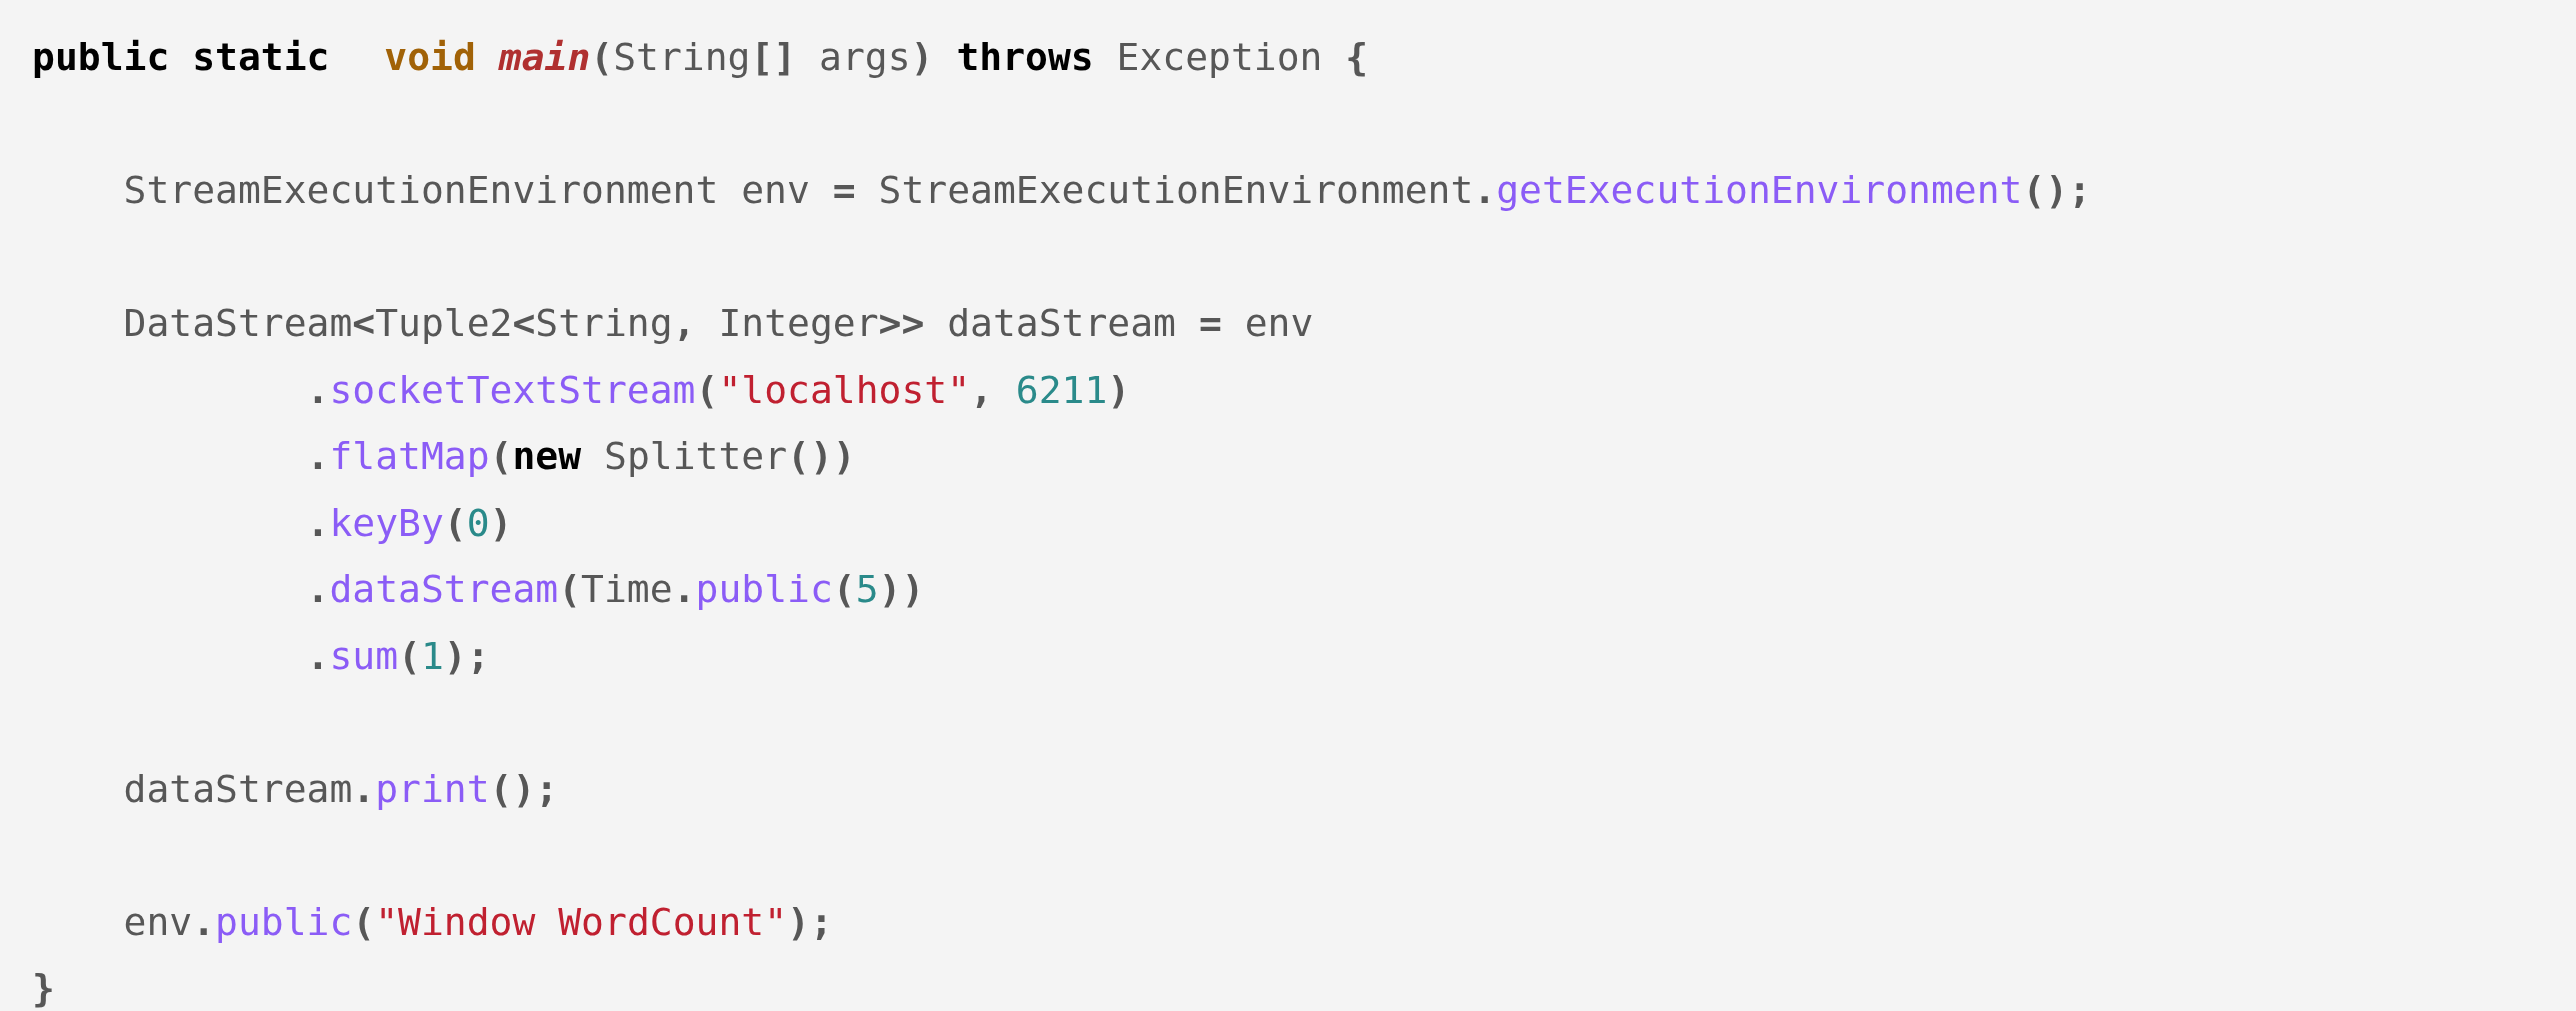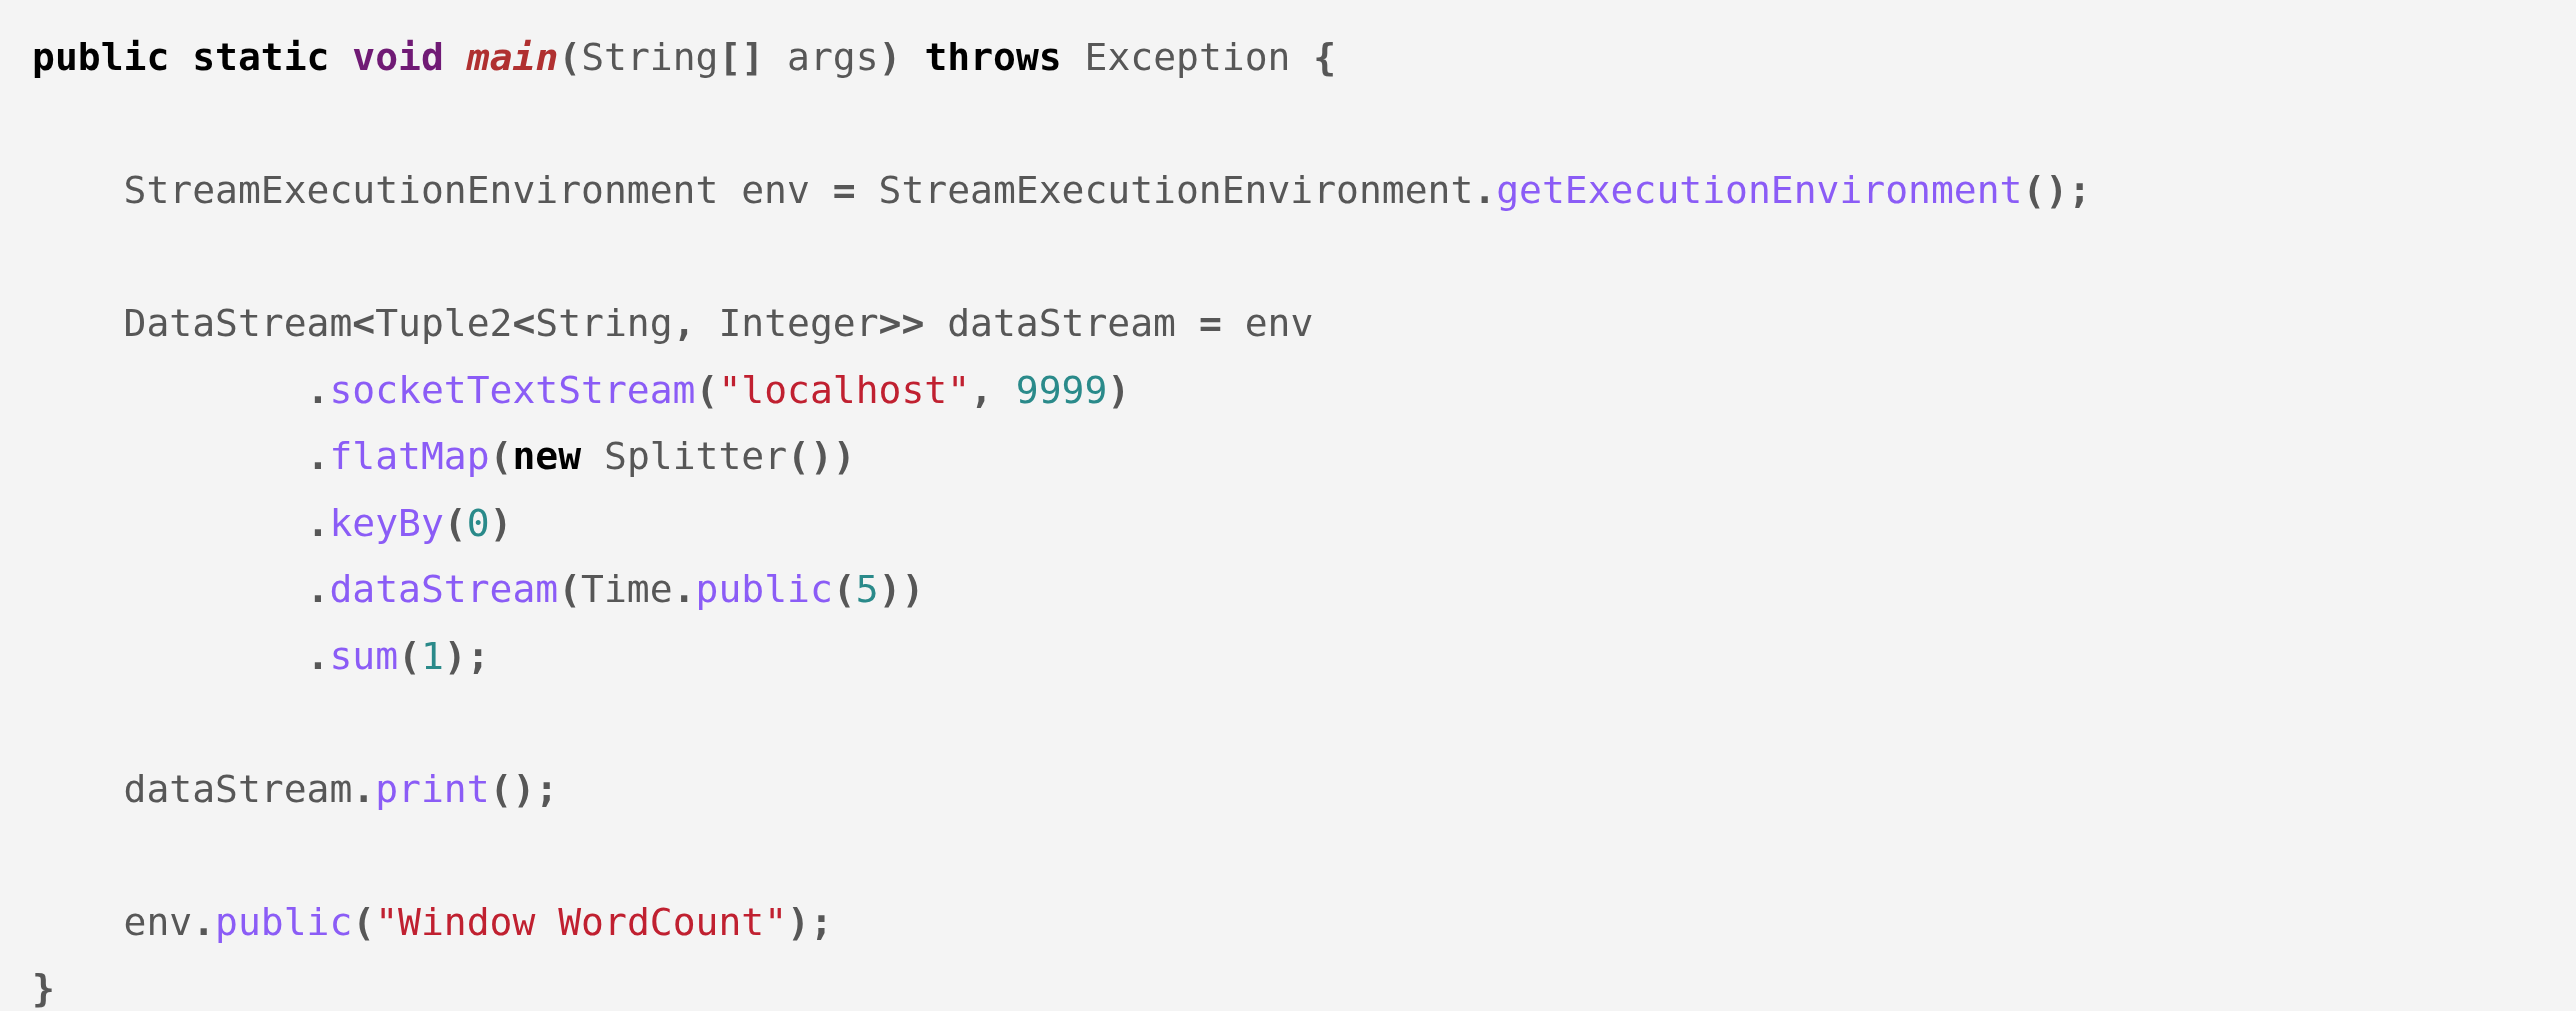--- a/index.html
+++ b/index.html
@@ -14,37 +14,37 @@
     padding: 24px 32px;
     font-family: "DejaVu Sans Mono", "Liberation Mono", Menlo, Consolas, monospace;
     font-size: 38px;
     line-height: 1.75;
     white-space: pre;
     color: #575757;
     background: #f4f4f4;
     font-weight: 500;
   }
   .kw     { color: #000000; font-weight: 700; }          
-  .kwtype { color: #701a75; font-weight: 700; }          
+  .kwtype { color: #a16207; font-weight: 700; margin-left: 32px; }          
   .fname  { color: #b03030; font-weight: 700; font-style: italic; }          
   .id     { color: #575757; }                             
   .method { color: #8b5cf6; }                             
   .str    { color: #c02030; }                             
   .num    { color: #2a8a8a; }                             
   .punc   { color: #575757; font-weight: 700; }          
 </style>
 </head>
 <body>
 
 <pre class="code"><code id="code-target"><span class="kw">public</span><span class="id"> </span><span class="kw">static</span><span class="id"> </span><span class="kwtype">void</span><span class="id"> </span><span class="fname">main</span><span class="punc">(</span><span class="id">String</span><span class="punc">[] </span><span class="id">args</span><span class="punc">)</span><span class="id"> </span><span class="kw">throws</span><span class="id"> Exception </span><span class="punc">{</span><span class="id">
 
     StreamExecutionEnvironment env </span><span class="punc">=</span><span class="id"> StreamExecutionEnvironment</span><span class="punc">.</span><span class="method">getExecutionEnvironment</span><span class="punc">();</span><span class="id">
 
     DataStream</span><span class="punc">&lt;</span><span class="id">Tuple2</span><span class="punc">&lt;</span><span class="id">String</span><span class="punc">,</span><span class="id"> Integer</span><span class="punc">&gt;&gt;</span><span class="id"> dataStream </span><span class="punc">=</span><span class="id"> env
-            </span><span class="punc">.</span><span class="method">socketTextStream</span><span class="punc">(</span><span class="str">"localhost"</span><span class="punc">,</span><span class="id"> </span><span class="num">9999</span><span class="punc">)</span><span class="id">
+            </span><span class="punc">.</span><span class="method">socketTextStream</span><span class="punc">(</span><span class="str">"localhost"</span><span class="punc">,</span><span class="id"> </span><span class="num">6211</span><span class="punc">)</span><span class="id">
             </span><span class="punc">.</span><span class="method">flatMap</span><span class="punc">(</span><span class="kw">new</span><span class="id"> Splitter</span><span class="punc">())</span><span class="id">
             </span><span class="punc">.</span><span class="method">keyBy</span><span class="punc">(</span><span class="num">0</span><span class="punc">)</span><span class="id">
             </span><span class="punc">.</span><span class="method">dataStream</span><span class="punc">(</span><span class="id">Time</span><span class="punc">.</span><span class="method">public</span><span class="punc">(</span><span class="num">5</span><span class="punc">))</span><span class="id">
             </span><span class="punc">.</span><span class="method">sum</span><span class="punc">(</span><span class="num">1</span><span class="punc">);</span><span class="id">
 
     dataStream</span><span class="punc">.</span><span class="method">print</span><span class="punc">();</span><span class="id">
 
     env</span><span class="punc">.</span><span class="method">public</span><span class="punc">(</span><span class="str">"Window WordCount"</span><span class="punc">);</span><span class="id">
 </span><span class="punc">}</span></code></pre>
 

